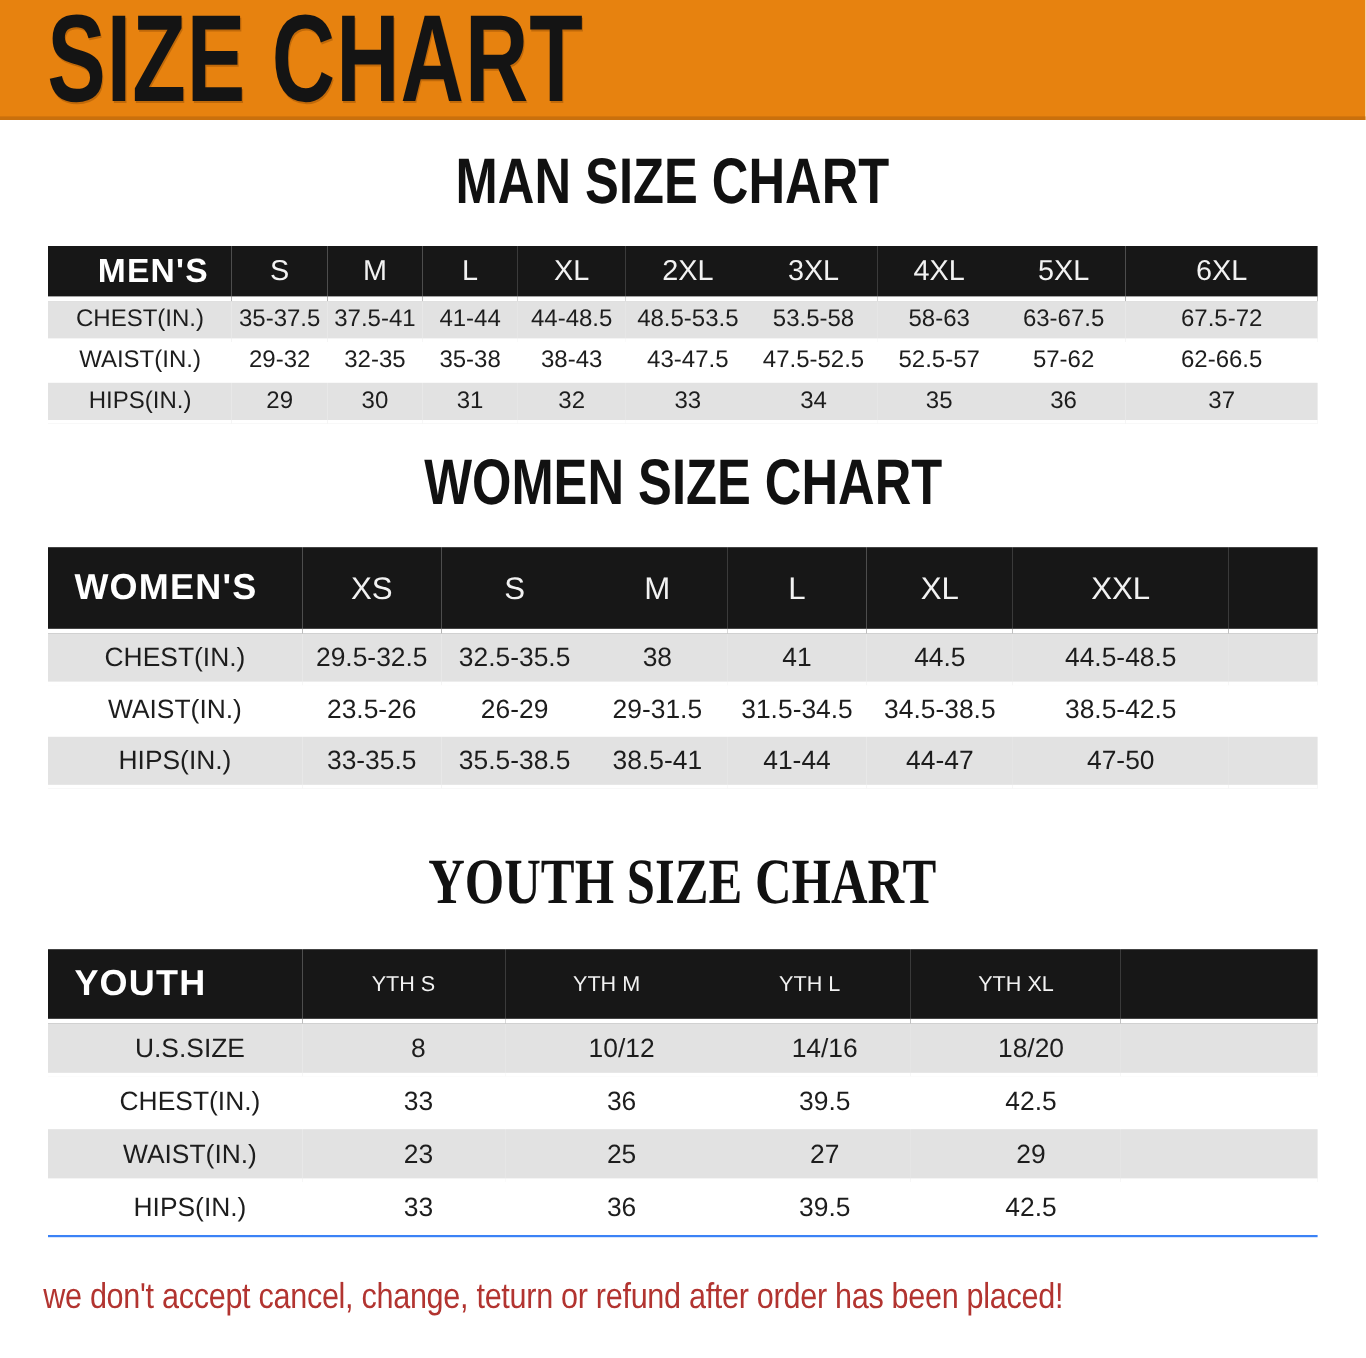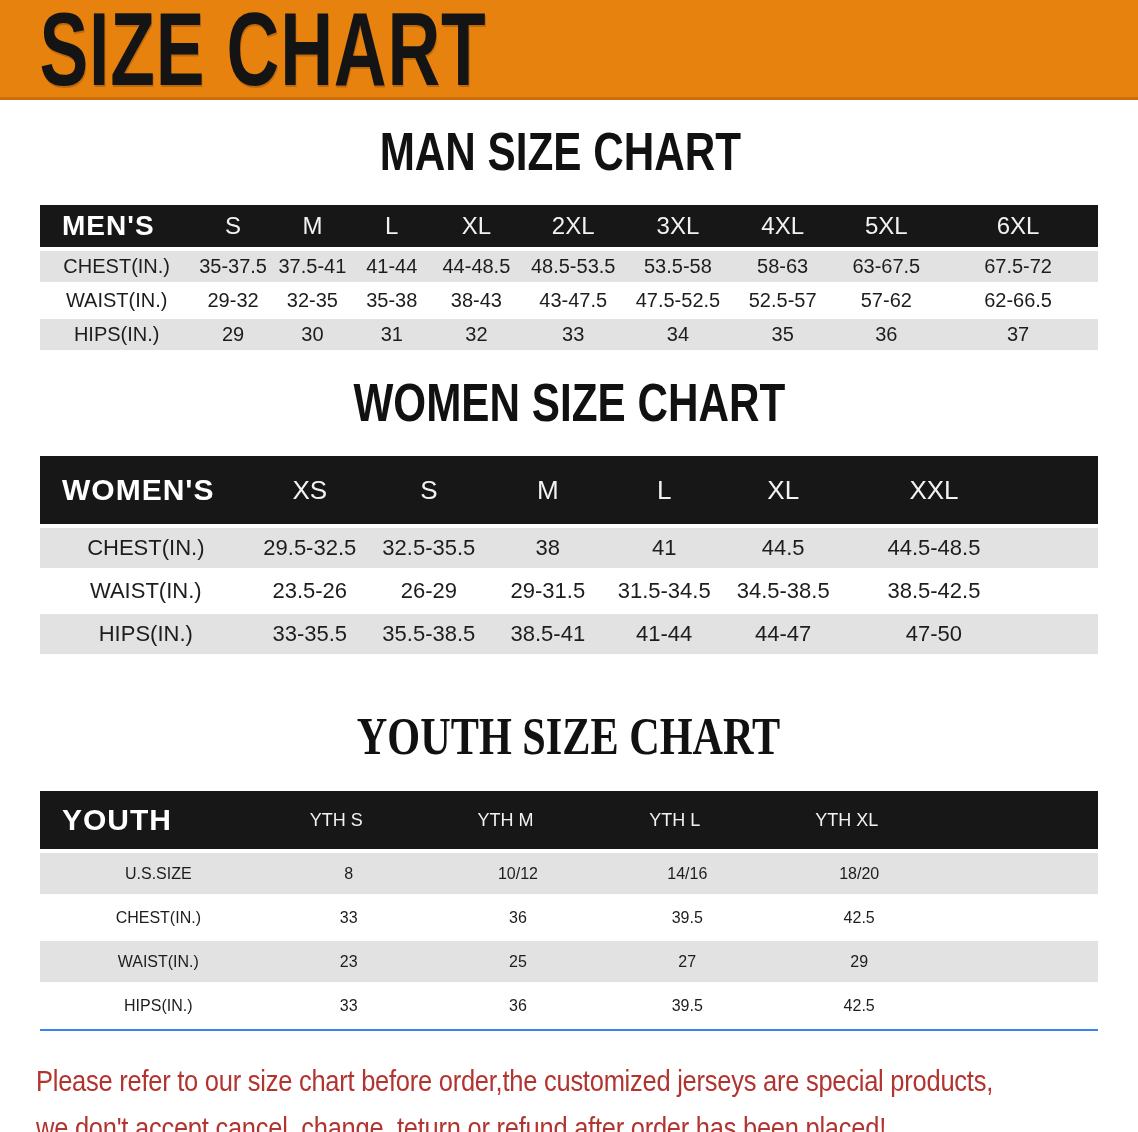--- a/index.html
+++ b/index.html
@@ -57,30 +57,30 @@
     letter-spacing: 1px;
   }
   .size-table tr.gray  td { background: #E2E2E2; }
   .size-table tr.white td { background: #ffffff; }
   .size-table td {
     color: #1d1d1d;
     border-bottom: 3px solid #ffffff;
   }
   
   .men .head-row th { height: 46px; font-size: 24px; }
-  .men th.corner    { font-size: 28px; }
+  .men th.corner    { font-size: 28px; text-align: center; }
   .men td           { height: 34px; font-size: 20px; }
   
   .women .head-row th { height: 72px; font-size: 26px; }
   .women th.corner    { font-size: 30px; }
   .women td           { height: 43px; font-size: 22px; }
   
   .youth .head-row th { height: 62px; font-size: 18px; }
   .youth th.corner    { font-size: 30px; }
-  .youth td           { height: 44px; font-size: 16px; padding-left: 25px; }
+  .youth td           { height: 44px; font-size: 22px; padding-left: 25px; }
   .youth { border-bottom: 2px solid #3b82f6; }
   
   .note {
     margin: 26px 0 0 36px;
     color: #B23430;
     font-size: 30px; line-height: 47px;
   }
   .note > div > span {
     display: inline-block;
     transform: scaleX(0.85);
@@ -281,15 +281,14 @@
       <td>33</td>
       <td>36</td>
       <td>39.5</td>
       <td>42.5</td>
       <td></td>
     </tr>
   </tbody>
 </table>
 
 <div class="note">
-  <div><span>Please refer to our size chart before order,the customized jerseys are special products,</span></div>
   <div><span>we don't accept cancel, change, teturn or refund after order has been placed!</span></div>
 </div>
 
 </body></html>

